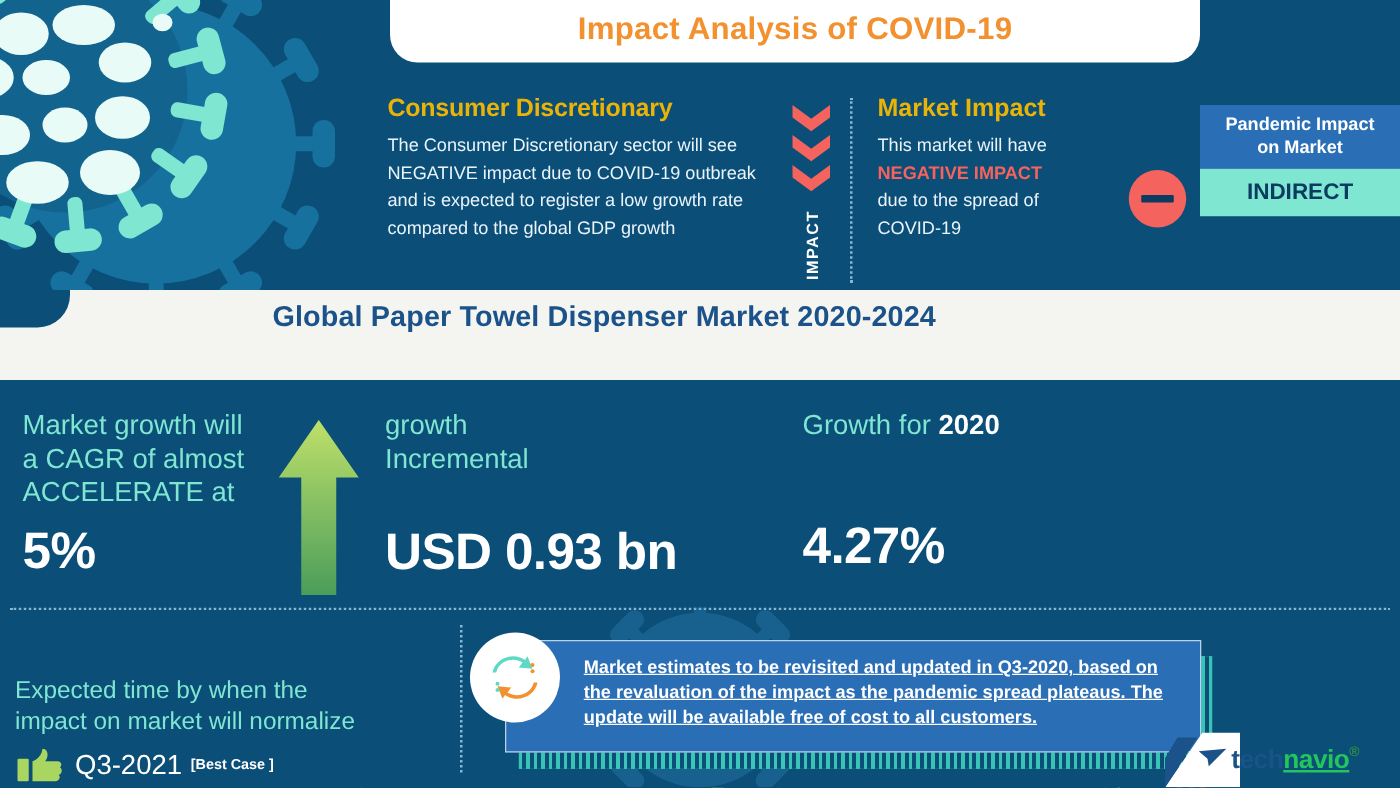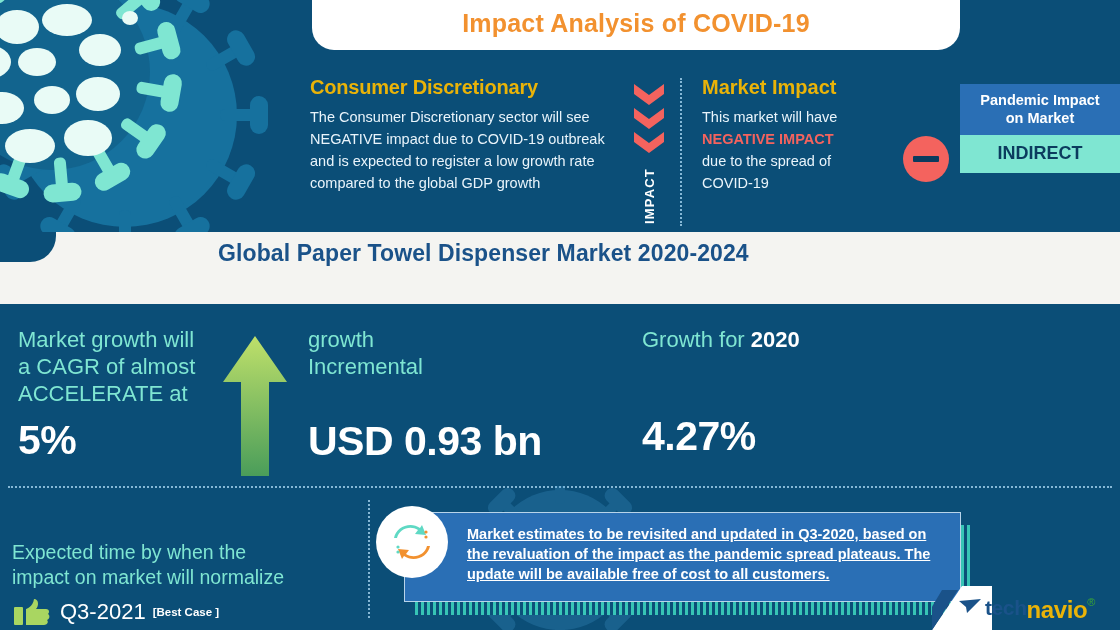--- a/index.html
+++ b/index.html
@@ -85,21 +85,21 @@
     opacity:.85;}
   .callout{position:absolute;left:404px;top:512px;width:555px;height:88px;
     background:#2a6fb5;border:1.5px solid #b8d4ea;}
   .callout p{margin:0;padding:11px 14px 0 62px;color:#ffffff;font-size:14.5px;
     font-weight:bold;line-height:20px;text-decoration:underline;}
   .sync{position:absolute;left:376px;top:506px;width:72px;height:72px;border-radius:50%;
     background:#ffffff;display:flex;align-items:center;justify-content:center;}
 
   .logo{position:absolute;left:958px;top:596px;width:150px;height:30px;display:flex;align-items:flex-start;}
   .logo .lt{font-size:21px;font-weight:bold;color:#1a5289;letter-spacing:-.4px;}
-  .logo .ln{font-size:24px;font-weight:bold;color:#eab308;letter-spacing:-.4px;}
+  .logo .ln{font-size:21px;font-weight:bold;color:#22c55e;letter-spacing:-.4px;text-decoration:underline;}
   .logo .dot{color:#3aa635;font-size:11px;vertical-align:super;}
   .logo-swoosh{position:absolute;left:932px;top:586px;width:60px;height:44px;}
 </style>
 </head>
 <body>
 
 <div class="stage">
 
   <div class="topband">
 

